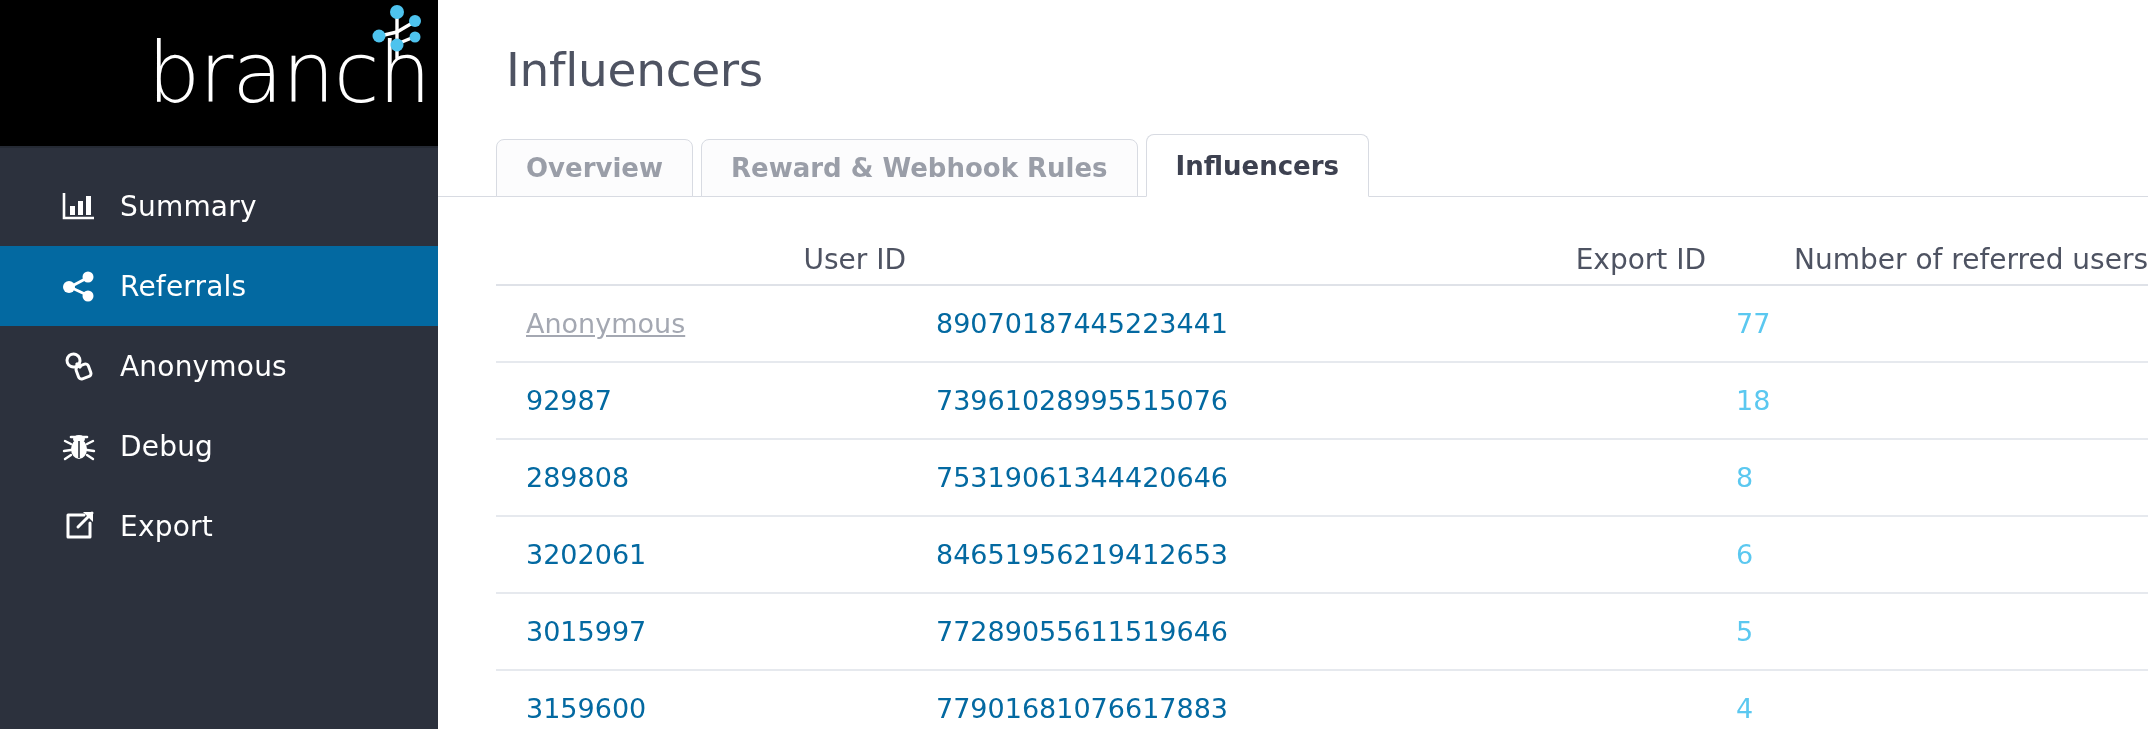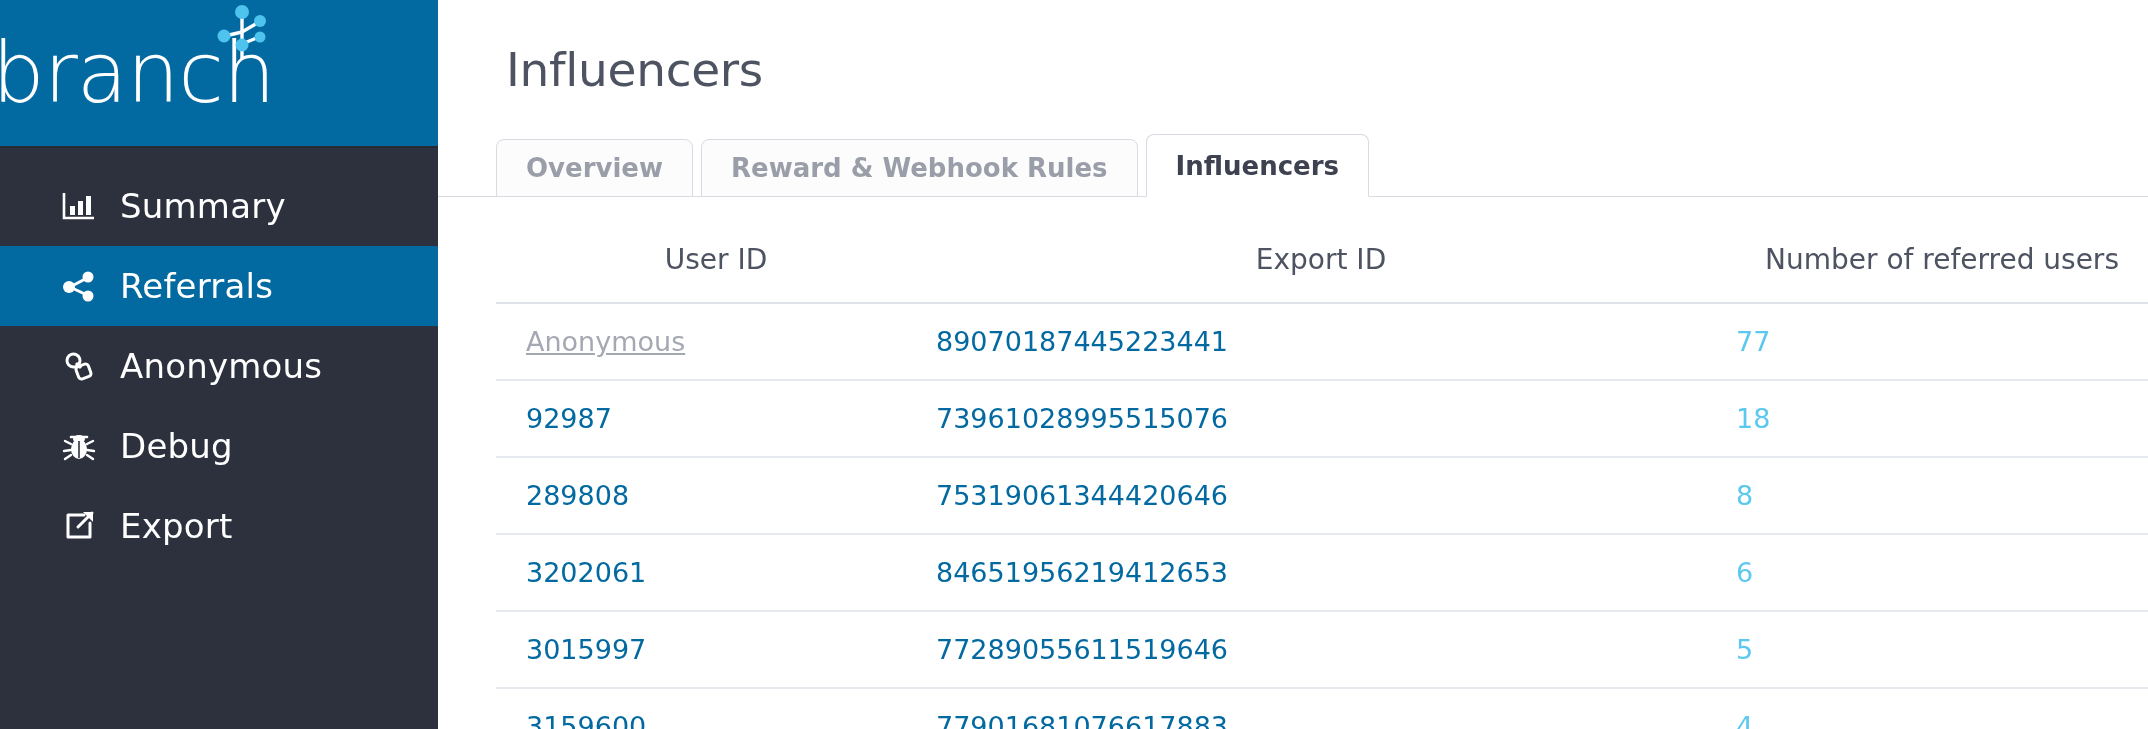--- a/index.html
+++ b/index.html
@@ -20,26 +20,27 @@
   .sidebar {
     width: 438px;
     flex: 0 0 438px;
     background: #2c313d;
     display: flex;
     flex-direction: column;
   }
   .logo-area {
     height: 148px;
     flex: 0 0 148px;
-    background: #0369a1;
+    background: #000000;
     border-bottom: 2px solid #252a34;
     display: flex;
     align-items: center;
-    justify-content: flex-start;
-    position: relative;
+    justify-content: flex-end;
+    position: relative;
+    text-decoration: underline;
   }
   .logo-wrap {
     position: relative;
     display: inline-block;
     transform: translateX(-8px);
   }
   .logo-text {
     font-size: 83px;
     color: #ffffff;
     font-weight: 300;
@@ -71,21 +72,21 @@
   .nav-item.active { background: #0369a1; }
   .nav-icon {
     width: 44px;
     flex: 0 0 44px;
     display: flex;
     align-items: center;
     justify-content: flex-start;
     color: #ffffff;
   }
   .nav-label {
-    font-size: 34px;
+    font-size: 28px;
     font-weight: 400;
     color: #ffffff;
     margin-left: 14px;
     font-family: "DejaVu Sans", sans-serif;
     letter-spacing: 0.2px;
   }
 
   
   .main {
     flex: 1 1 auto;
@@ -149,25 +150,25 @@
 
   .table-wrap {
     padding: 0 0 0 58px;
   }
   table.influencers {
     width: calc(100% - 0px);
     border-collapse: collapse;
     table-layout: fixed;
   }
   table.influencers th {
-    text-align: center;
+    text-align: right;
     font-size: 28px;
     font-weight: 400;
     color: #4e5362;
-    padding: 46px 0 26px 30px;
+    padding: 46px 0 8px 30px;
     border-bottom: 2px solid #dfe2e8;
     font-family: "DejaVu Sans", sans-serif;
   }
   table.influencers td {
     font-size: 27px;
     color: #0369a1;
     padding: 22px 0 22px 30px;
     border-bottom: 2px solid #e6e9ee;
     font-family: "DejaVu Sans", sans-serif;
     white-space: nowrap;

